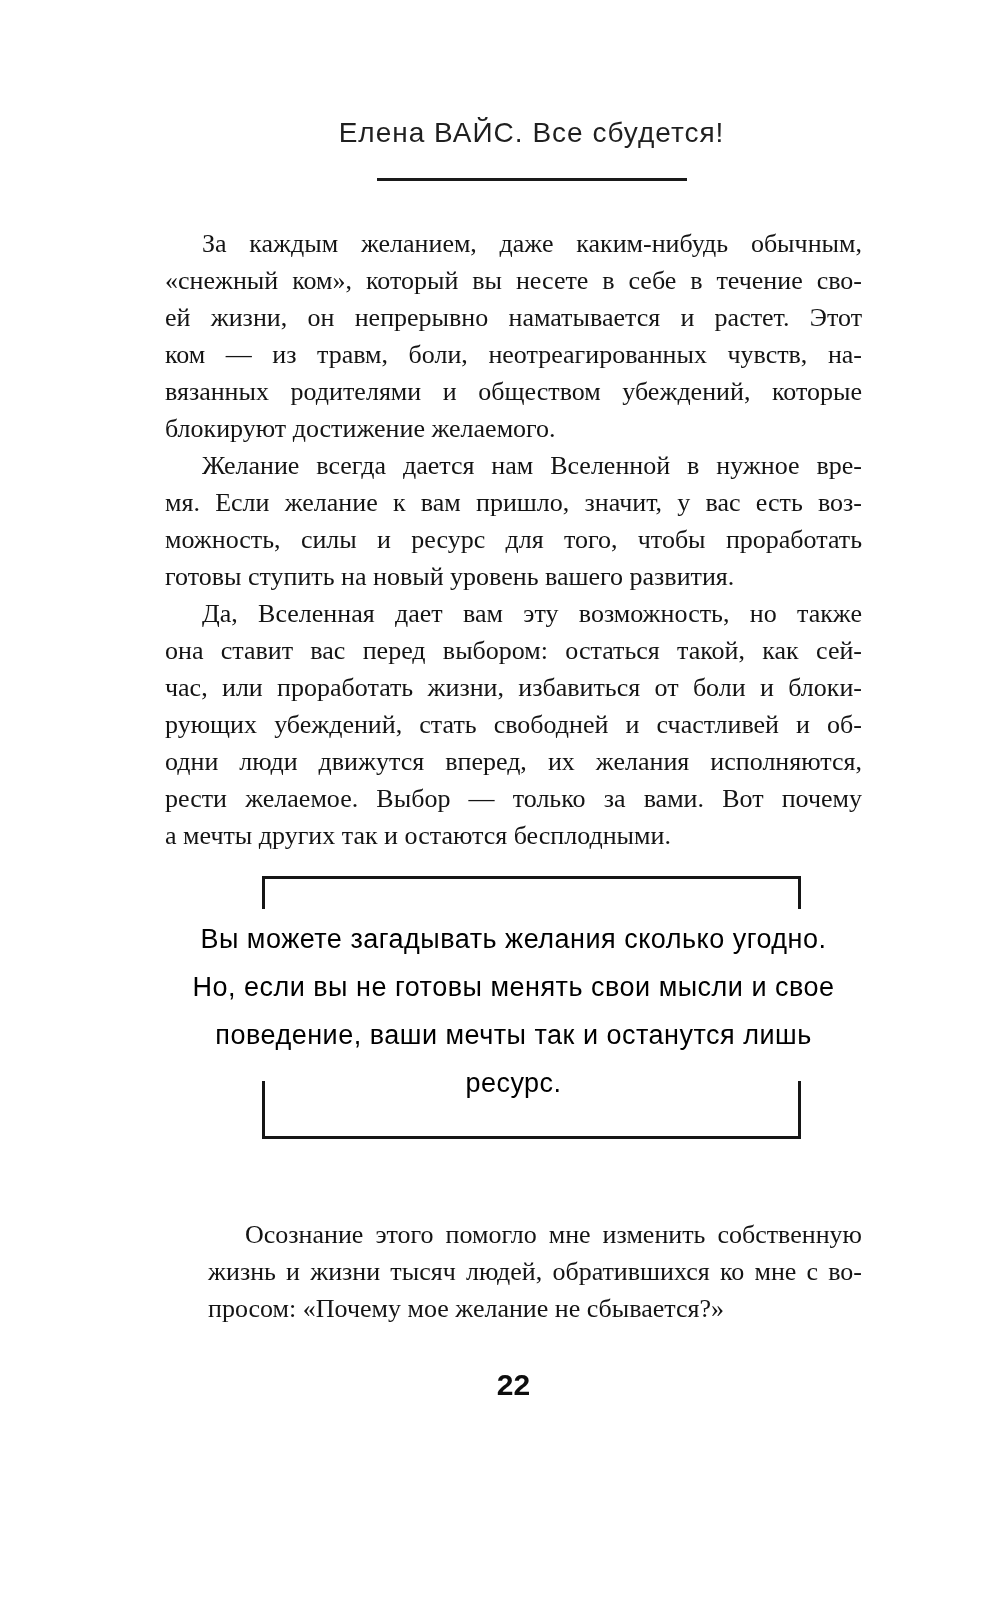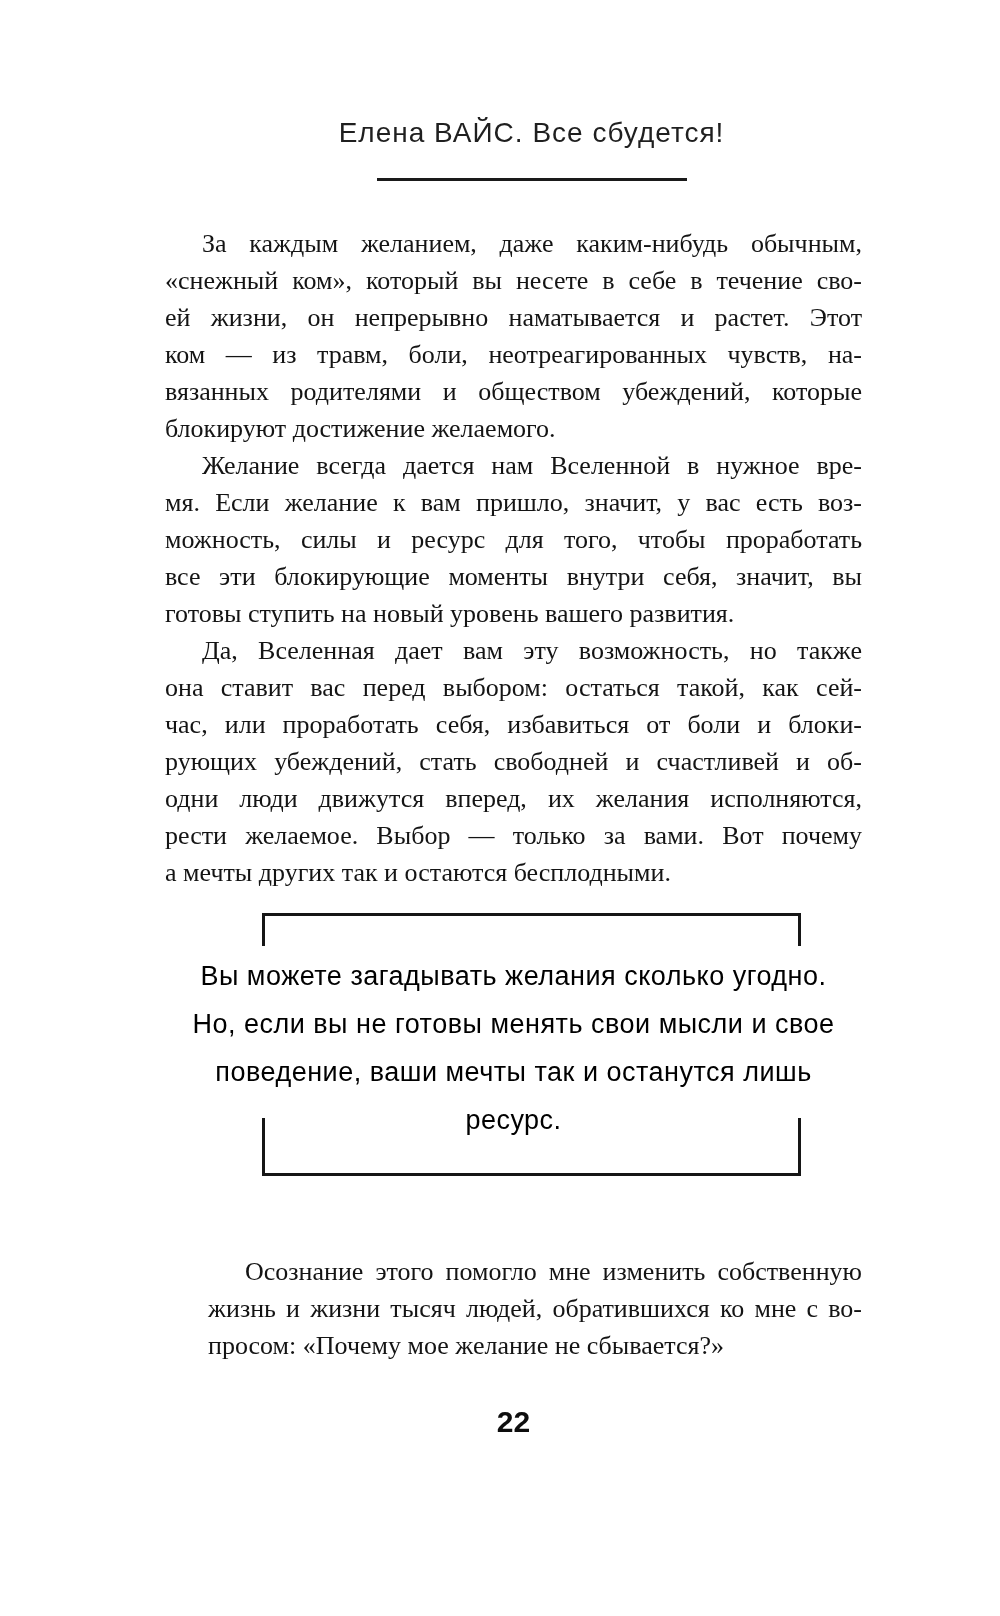--- a/index.html
+++ b/index.html
@@ -126,28 +126,27 @@
       <div class="tline">ей жизни, он непрерывно наматывается и растет. Этот</div>
       <div class="tline">ком — из травм, боли, неотреагированных чувств, на-</div>
       <div class="tline">вязанных родителями и обществом убеждений, которые</div>
       <div class="tline last">блокируют достижение желаемого.</div>
     </div>
 
     <div class="para">
       <div class="tline first">Желание всегда дается нам Вселенной в нужное вре-</div>
       <div class="tline">мя. Если желание к вам пришло, значит, у вас есть воз-</div>
       <div class="tline">можность, силы и ресурс для того, чтобы проработать</div>
-      <div class="tline">все эти блокирующие моменты внутри себя, значит, вы</div>
       <div class="tline last">готовы ступить на новый уровень вашего развития.</div>
     </div>
 
     <div class="para">
       <div class="tline first">Да, Вселенная дает вам эту возможность, но также</div>
       <div class="tline">она ставит вас перед выбором: остаться такой, как сей-</div>
-      <div class="tline">час, или проработать себя, избавиться от боли и блоки-</div>
+      <div class="tline">час, или проработать жизни, избавиться от боли и блоки-</div>
       <div class="tline">рующих убеждений, стать свободней и счастливей и об-</div>
       <div class="tline">одни люди движутся вперед, их желания исполняются,</div>
       <div class="tline">рести желаемое. Выбор — только за вами. Вот почему</div>
       <div class="tline last">а мечты других так и остаются бесплодными.</div>
     </div>
 
   </main>
 
   <section class="pull-quote">
     <div class="bracket top"></div>

